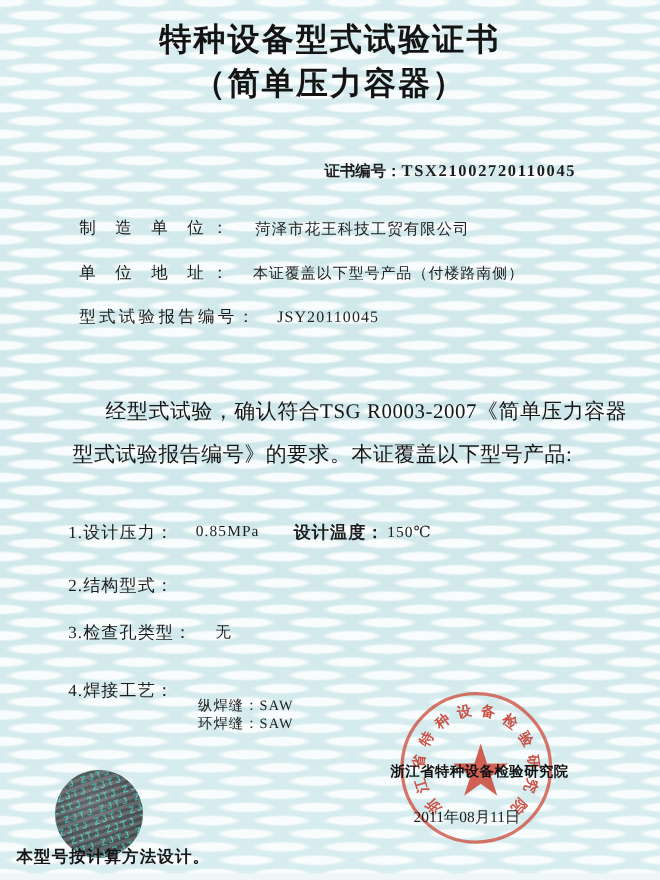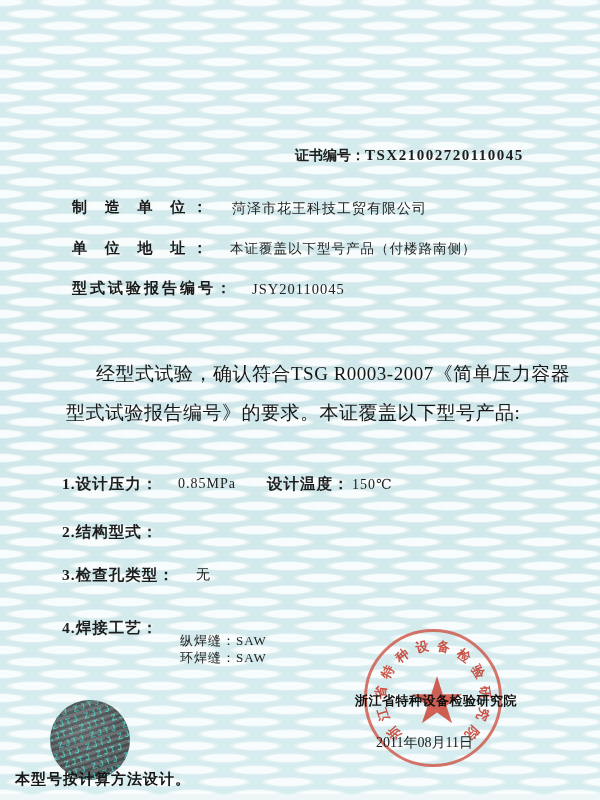--- a/index.html
+++ b/index.html
@@ -21,35 +21,35 @@
   }
 
   .abs { position: absolute; }
 
   .title-block { top: 16px; left: 0; width: 600px; text-align: center; z-index: 2; }
   .title-line { font-size: 29px; font-weight: bold; letter-spacing: 2px; line-height: 40px; color: #141414; }
 
   .cert-no-row { top: 147px; left: 295px; font-size: 14px; font-weight: bold; z-index: 2; }
   .cert-no-row .num { font-weight: bold; letter-spacing: 1.5px; font-size: 15px; }
 
-  .field-label { font-size: 15px; font-weight: bold; letter-spacing: 7px; color: #1a1a1a; }
+  .field-label { font-size: 15px; font-weight: normal; letter-spacing: 7px; color: #1a1a1a; }
   .field-value { font-size: 14px; letter-spacing: 1px; color: #222; }
 
   .row-manufacturer-label { top: 198px; left: 72px; }
   .row-manufacturer-value { top: 200px; left: 232px; }
   .row-address-label      { top: 239px; left: 72px; }
   .row-address-value      { top: 240px; left: 230px; font-size: 13.5px; }
   .row-report-label       { top: 279px; left: 72px; letter-spacing: 3px; }
   .row-report-value       { top: 281px; left: 252px; font-size: 14.5px; letter-spacing: 1px; }
 
   .statement-line { font-size: 19px; font-weight: normal; letter-spacing: 0.5px; color: #161616; z-index: 2; }
   .statement-1 { top: 361px; left: 96px; }
   .statement-2 { top: 400px; left: 66px; }
 
-  .item-label { font-size: 15.5px; font-weight: bold; letter-spacing: 1px; z-index: 2; }
+  .item-label { font-size: 15.5px; font-weight: normal; letter-spacing: 1px; z-index: 2; }
   .item-value { font-size: 14px; letter-spacing: 1px; z-index: 2; }
 
   .i1-label  { top: 474px; left: 62px; }
   .i1-value  { top: 476px; left: 178px; text-align: center; }
   .i1-label2 { top: 474px; left: 267px; font-size: 15.5px; font-weight: bold; letter-spacing: 1px; }
   .i1-value2 { top: 476px; left: 352px; }
   .i2-label  { top: 522px; left: 62px; }
   .i2-value  { top: 524px; left: 176px; }
   .i3-label  { top: 565px; left: 62px; }
   .i3-value  { top: 566px; left: 196px; }
@@ -104,20 +104,24 @@
   }
 
   .bottom-note { top: 770px; left: 15px; font-size: 15px; font-weight: bold; letter-spacing: 1px; color: #161616; z-index: 2; }
   .bottom-strip { left: 0; bottom: 0; width: 600px; height: 6px; background: #eef6f7; z-index: 4; }
 </style>
 </head>
 <body>
 
 <div class="page">
 
+  <div class="abs title-block">
+    <div class="title-line">特种设备型式试验证书</div>
+    <div class="title-line">（简单压力容器）</div>
+  </div>
 
   <div class="abs cert-no-row">
     <span>证书编号：</span><span class="num">TSX21002720110045</span>
   </div>
 
   <div class="abs field-label row-manufacturer-label">制 造 单 位：</div>
   <div class="abs field-value row-manufacturer-value">菏泽市花王科技工贸有限公司</div>
 
   <div class="abs field-label row-address-label">单 位 地 址：</div>
   <div class="abs field-value row-address-value">本证覆盖以下型号产品（付楼路南侧）</div>

